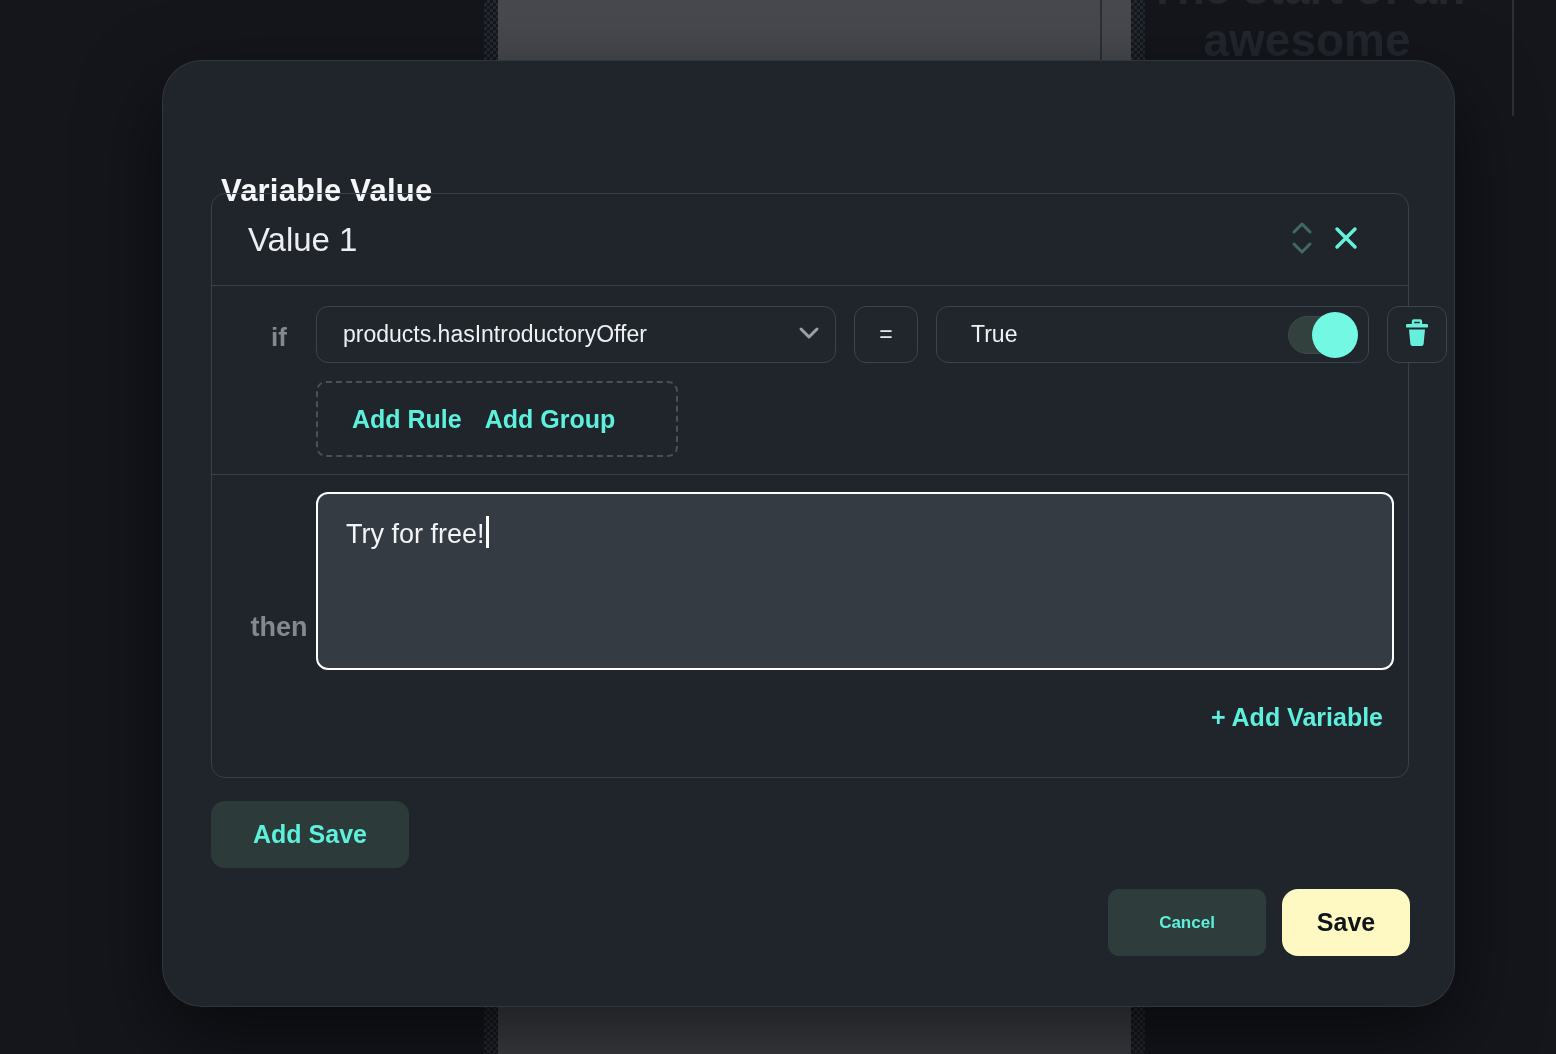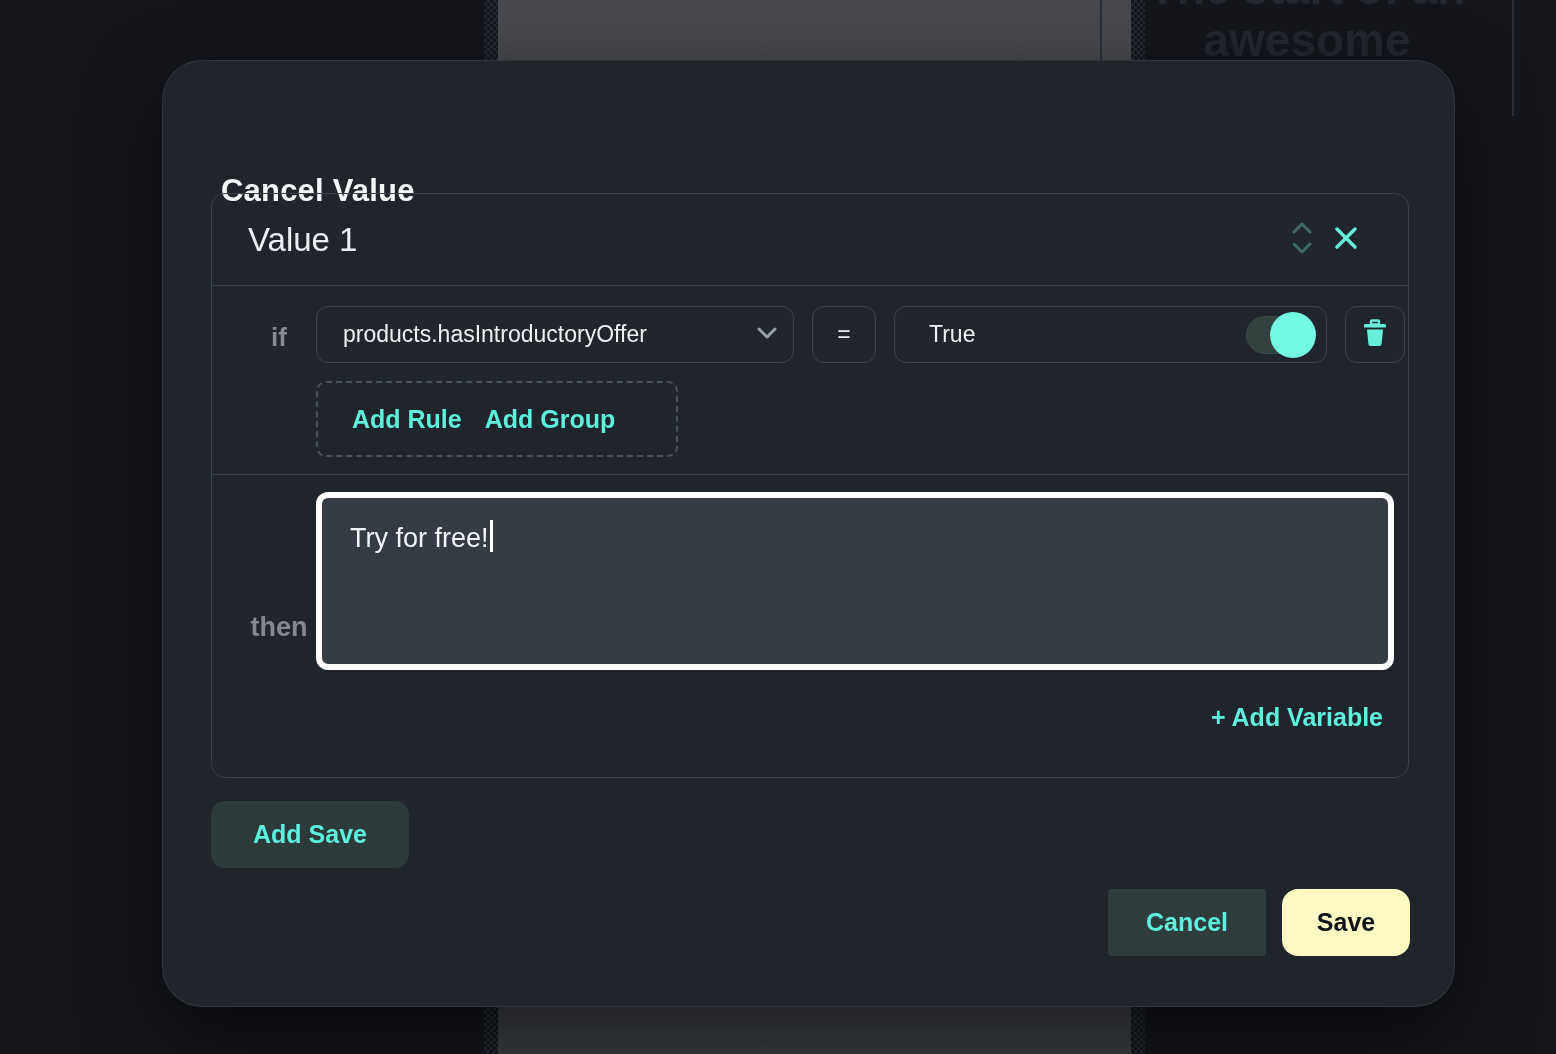--- a/index.html
+++ b/index.html
@@ -78,21 +78,21 @@
   }
   .cond-row {
     position:absolute; left:104px; top:20px;
     display:flex; gap:18px; align-items:center;
   }
   .field-box {
     height:57px; border:1px solid #3e444d; border-radius:12px;
     display:flex; align-items:center; background:#21262d;
   }
   .field-select {
-    width:478px; padding:0 14px 0 26px; justify-content:space-between; cursor:pointer;
+    width:520px; padding:0 14px 0 26px; justify-content:space-between; cursor:pointer;
   }
   .field-select .field-text { font-size:23px; color:#eef0f2; }
   .eq-box { width:64px; justify-content:center; font-size:23px; color:#e6e9ec; }
   .true-box { width:433px; padding:0 14px 0 34px; justify-content:space-between; }
   .true-box .true-text { font-size:23px; color:#eef0f2; }
 
   .toggle {
     position:relative; width:66px; height:46px; cursor:pointer; flex:0 0 auto;
   }
   .toggle .track {
@@ -122,21 +122,21 @@
   }
 
   
   .then-section { position:relative; height:303px; }
   .then-label {
     position:absolute; left:30px; top:137px; width:74px; text-align:center;
     font-size:27px; font-weight:600; color:#84898f;
   }
   .then-textarea {
     position:absolute; left:104px; top:17px; width:1078px; height:178px;
-    background:#353b43; border:6px solid #ffffff; border-radius:12px;
+    background:#353b43; border:2px solid #ffffff; border-radius:12px;
     padding:22px 28px; font-size:27px; color:#f2f4f6; line-height:36px;
     cursor:text;
   }
   .caret {
     display:inline-block; width:3px; height:32px; background:#ffffff;
     vertical-align:-5px; margin-left:1px;
   }
   .add-variable {
     position:absolute; right:25px; top:228px;
     font-size:25px; font-weight:700; color:#5df0dc;
@@ -146,22 +146,22 @@
 
   
   .add-value-btn {
     position:absolute; left:48px; top:740px; width:198px; height:67px;
     background:#2c3b3a; border:none; border-radius:14px;
     font-size:25px; font-weight:700; color:#5df0dc; cursor:pointer;
     font-family:"Liberation Sans", sans-serif;
   }
   .cancel-btn {
     position:absolute; left:945px; top:828px; width:158px; height:67px;
-    background:#2e3d3c; border:none; border-radius:4px;
-    font-size:25px; font-weight:700; color:#5df0dc; cursor:pointer;
+    background:#2e3d3c; border:none; border-radius:11px;
+    font-size:17px; font-weight:700; color:#5df0dc; cursor:pointer;
     font-family:"Liberation Sans", sans-serif;
   }
   .save-btn {
     position:absolute; left:1119px; top:828px; width:128px; height:67px;
     background:#fef9c3; border:none; border-radius:16px;
     font-size:25px; font-weight:700; color:#10151a; cursor:pointer;
     font-family:"Liberation Sans", sans-serif;
   }
 </style>
 </head>
@@ -173,21 +173,21 @@
       <div class="line">The start of an</div>
       <div class="line">awesome</div>
     </div>
   </div>
   <div class="checker left"></div>
   <div class="checker right"></div>
 </div>
 
 <div class="modal">
 
-  <div class="modal-title">Cancel Value</div>
+  <div class="modal-title">Variable Value</div>
 
   <div class="value-card">
 
     <div class="card-header">
       <span class="value-name">Value 1</span>
       <span class="spacer"></span>
       <button class="hdr-icon-btn" title="Reorder">
         <span>
           <svg width="26" height="36" viewBox="0 0 26 36" fill="none">
             <path d="M5 12 L13 4 L21 12" stroke="#3f6a66" stroke-width="3" stroke-linecap="round" stroke-linejoin="round"></path>

